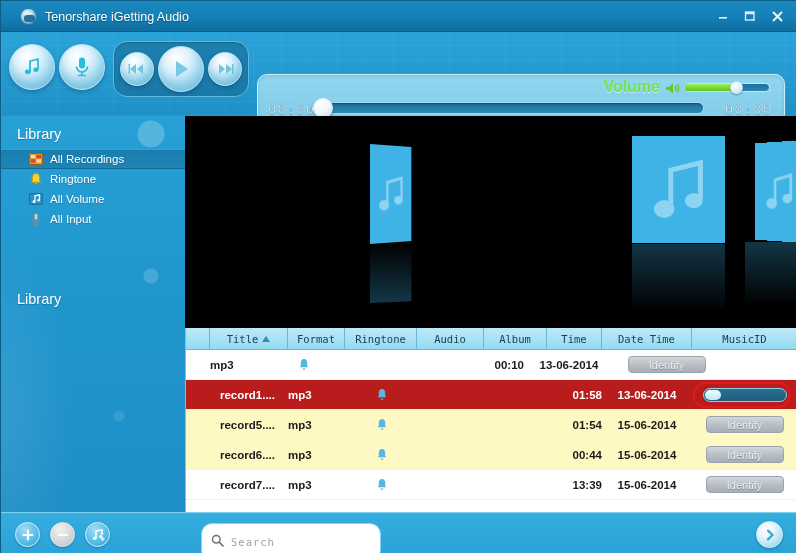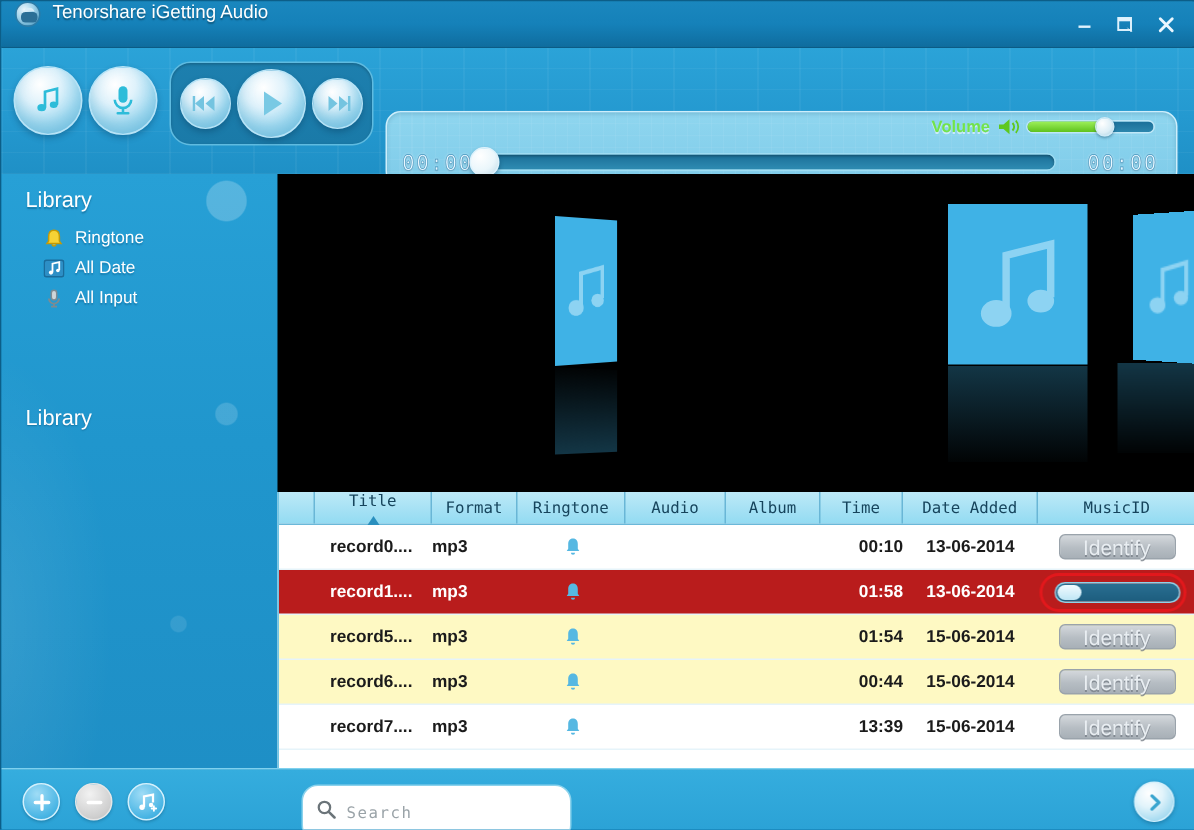--- a/index.html
+++ b/index.html
@@ -15,21 +15,21 @@
     background: linear-gradient(#1d8fc4, #1689bf);
     border: 1px solid #0c5e88;
   }
 
   
   #titlebar {
     position: absolute; left: 0; top: 0; width: 796px; height: 31px;
     background: linear-gradient(#1a87be 0%, #1581b9 50%, #0f6d9f 100%);
     border-bottom: 1px solid #0b5b85;
   }
-  #titlebar .tb-inner { display: flex; align-items: flex-start; height: 31px; padding-left: 9px; }
+  #titlebar .tb-inner { display: flex; align-items: center; height: 31px; padding-left: 19px; }
   .app-icon {
     width: 17px; height: 17px; border-radius: 50%;
     background: radial-gradient(circle at 35% 30%, #eaf6fc 0%, #9fd2ea 45%, #3b8fb8 100%);
     border: 1px solid #2d7ba6;
     position: relative; flex: 0 0 auto;
   }
   .app-icon::before {
     content: ""; position: absolute; left: 3px; top: 6px; width: 11px; height: 7px;
     border-radius: 3px; background: #2b6f96;
   }
@@ -82,21 +82,21 @@
     border-radius: 10px;
     background:
       repeating-linear-gradient(0deg, rgba(255,255,255,.05) 0 1px, transparent 1px 8px),
       repeating-linear-gradient(90deg, rgba(255,255,255,.05) 0 1px, transparent 1px 8px),
       linear-gradient(#8fd6ef, #7ecbe9);
     border: 1px solid #cdeefb;
     box-shadow: inset 0 1px 3px rgba(0,60,90,.18);
   }
   #vol-wrap { position: absolute; right: 14px; top: 3px; display: flex; align-items: center; gap: 5px; }
   #vol-label {
-    color: #72e34a; font-size: 11px; font-weight: bold;
+    color: #72e34a; font-size: 16px; font-weight: bold;
     text-shadow: 0 1px 0 rgba(255,255,255,.55);
   }
   #vol-speaker { width: 14px; height: 13px; position: relative; }
   #vol-slider {
     width: 86px; height: 9px; border-radius: 5px;
     background: linear-gradient(#1b6f99, #2c86ad);
     border: 1px solid #bfe7f7; position: relative;
   }
   #vol-fill {
     position: absolute; left: 0; top: 0; height: 100%; width: 58%;
@@ -181,21 +181,20 @@
   #thead {
     display: flex; height: 22px;
     background: linear-gradient(#bde9f7, #93dbf2);
     border-bottom: 1px solid #6ab8d9;
   }
   #thead .th {
     display: flex; align-items: center; justify-content: center; gap: 4px;
     font-family: "DejaVu Sans Mono", monospace; font-size: 10.5px; color: #16445c;
     border-right: 1px solid #69b6d6;
     height: 100%;
-    flex-direction: column;
   }
   #thead .th:last-child { border-right: none; }
   .sort-arrow {
     width: 0; height: 0;
     border-left: 4px solid transparent; border-right: 4px solid transparent;
     border-bottom: 6px solid #2a8fbe;
   }
   .trow {
     display: flex; height: 30px; align-items: center;
     font-size: 11.5px; font-weight: bold; color: #1b1b1b;
@@ -212,21 +211,21 @@
   .c-album  { width: 63px; }
   .c-time   { width: 55px; justify-content: flex-end; }
   .c-date   { width: 90px; justify-content: center; }
   .c-mid    { width: 105px; justify-content: center; }
   .bell { width: 11px; height: 14px; position: relative; }
   .identify-btn {
     width: 78px; height: 17px; border-radius: 4px;
     background: linear-gradient(#d4d8dc, #b6bdc3 55%, #a8b0b7);
     border: 1px solid #9aa3ab;
     display: flex; align-items: center; justify-content: center;
-    font-size: 14px; font-weight: normal; color: #e9eef2;
+    font-size: 11px; font-weight: normal; color: #e9eef2;
     text-shadow: 0 1px 0 rgba(120,128,136,.8);
   }
   .progress-outer {
     width: 84px; height: 14px; border-radius: 7px;
     background: linear-gradient(#2a6f92, #1d5d7e);
     border: 1px solid #8fd2e8; position: relative; overflow: hidden;
   }
   .progress-fill {
     position: absolute; left: 1px; top: 1px; height: 10px; width: 20px; border-radius: 5px;
     background: linear-gradient(#f2fbff, #bfe6f5);
@@ -358,20 +357,32 @@
       <div class="time-disp" id="time-left">00:00</div>
       <div id="seek-track"></div>
       <div id="seek-knob"></div>
       <div class="time-disp" id="time-right">00:00</div>
     </div>
   </div>
 
   <div id="sidebar">
     <div class="section-title">Library</div>
 
+    <div class="nav-item active">
+      <span class="nav-ico">
+        <svg width="14" height="14" viewBox="0 0 14 14">
+          <rect x="0.5" y="1.5" width="13" height="11" rx="1" fill="#e8922c" stroke="#a55f10"></rect>
+          <rect x="1.8" y="3" width="4.6" height="3.2" fill="#f7d9a0"></rect>
+          <rect x="7.4" y="3" width="4.8" height="3.2" fill="#d9433a"></rect>
+          <rect x="1.8" y="7.2" width="4.6" height="3.4" fill="#d9433a"></rect>
+          <rect x="7.4" y="7.2" width="4.8" height="3.4" fill="#f7d9a0"></rect>
+        </svg>
+      </span>
+      <span>All Recordings</span>
+    </div>
 
 
     <div class="nav-item">
       <span class="nav-ico">
         <svg width="14" height="14" viewBox="0 0 14 14">
           <path d="M7 1.5 c2.6 0 3.6 2 3.6 4.2 v3 l1.1 1.6 H2.3 L3.4 8.7 v-3 C3.4 3.5 4.4 1.5 7 1.5 Z" fill="#f6d335" stroke="#c49a06"></path>
           <path d="M5.6 11 a1.5 1.5 0 0 0 2.8 0" fill="#f6d335" stroke="#c49a06"></path>
         </svg>
       </span>
       <span>Ringtone</span>
@@ -379,21 +390,21 @@
 
     <div class="nav-item">
       <span class="nav-ico">
         <svg width="14" height="14" viewBox="0 0 14 14">
           <rect x="0.5" y="1.5" width="13" height="11" rx="1.5" fill="#2d8fc6" stroke="#1a6c9c"></rect>
           <path d="M6 9.5 V3.8 l4.5 -1 v5.2" fill="none" stroke="#ffffff" stroke-width="1.2"></path>
           <circle cx="5" cy="9.7" r="1.4" fill="#ffffff"></circle>
           <circle cx="9.6" cy="8.3" r="1.2" fill="#ffffff"></circle>
         </svg>
       </span>
-      <span>All Date</span>
+      <span>All Volume</span>
     </div>
 
     <div class="nav-item">
       <span class="nav-ico">
         <svg width="14" height="14" viewBox="0 0 14 14">
           <rect x="5.2" y="1.5" width="3.6" height="6.5" rx="1.8" fill="#cfd6da" stroke="#7d8b92"></rect>
           <path d="M3.6 7 a3.4 3.4 0 0 0 6.8 0" fill="none" stroke="#7d8b92" stroke-width="1.2"></path>
           <path d="M7 10.4 v2 M5 12.4 h4" stroke="#7d8b92" stroke-width="1.2"></path>
         </svg>
       </span>
@@ -440,27 +451,26 @@
       <div class="th c-spacer"></div>
       <div class="th c-title" style="justify-content:center;padding-left:0;">
         <span>Title</span>
         <span class="sort-arrow"></span>
       </div>
       <div class="th c-format">Format</div>
       <div class="th c-ring">Ringtone</div>
       <div class="th c-artist">Audio</div>
       <div class="th c-album">Album</div>
       <div class="th c-time" style="justify-content:center;">Time</div>
-      <div class="th c-date">Date Added</div>
+      <div class="th c-date">Date Time</div>
       <div class="th c-mid">MusicID</div>
     </div>
 
     <div class="trow">
       <div class="cell c-spacer"></div>
-      <div class="cell c-title">record0....</div>
       <div class="cell c-format">mp3</div>
       <div class="cell c-ring">
         <span class="bell">
           <svg width="12" height="15" viewBox="0 0 12 15">
               <path d="M6 1 c2.3 0 3.2 1.8 3.2 3.8 v3 l1 1.5 H1.8 l1 -1.5 v-3 C2.8 2.8 3.7 1 6 1 Z" fill="#56b8e2"></path>
               <path d="M4.6 10.5 a1.4 1.4 0 0 0 2.8 0" fill="#56b8e2"></path>
             </svg>
         </span>
       </div>
       <div class="cell c-artist"></div>

